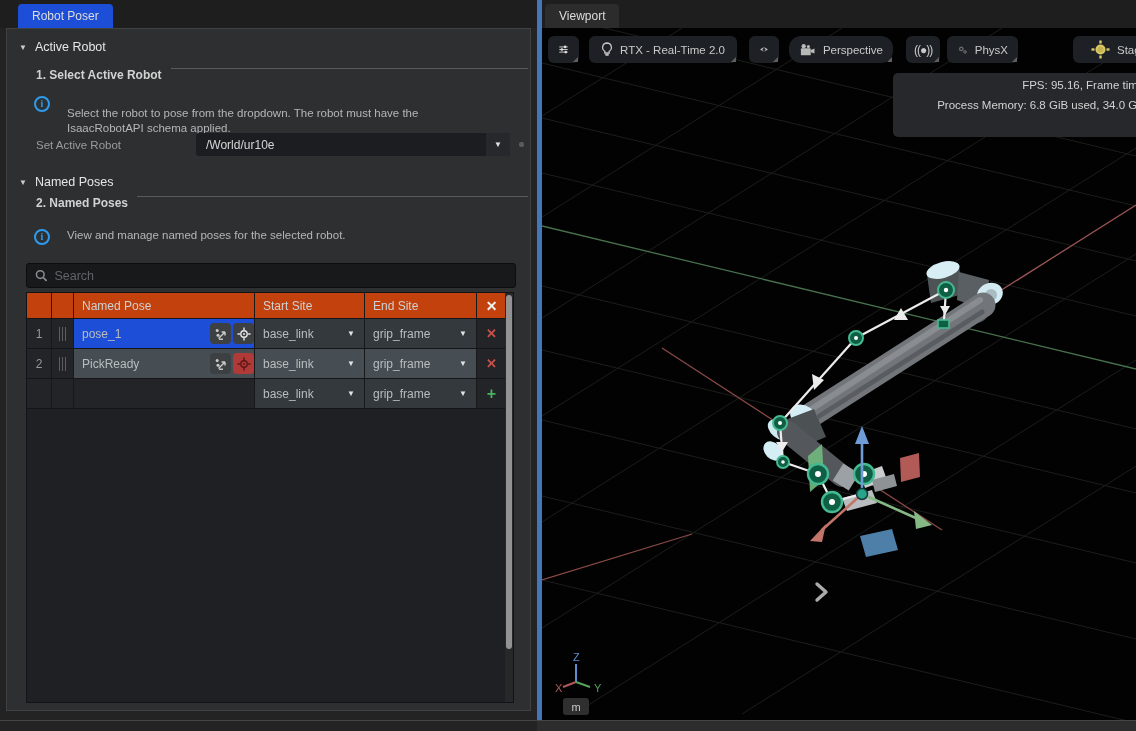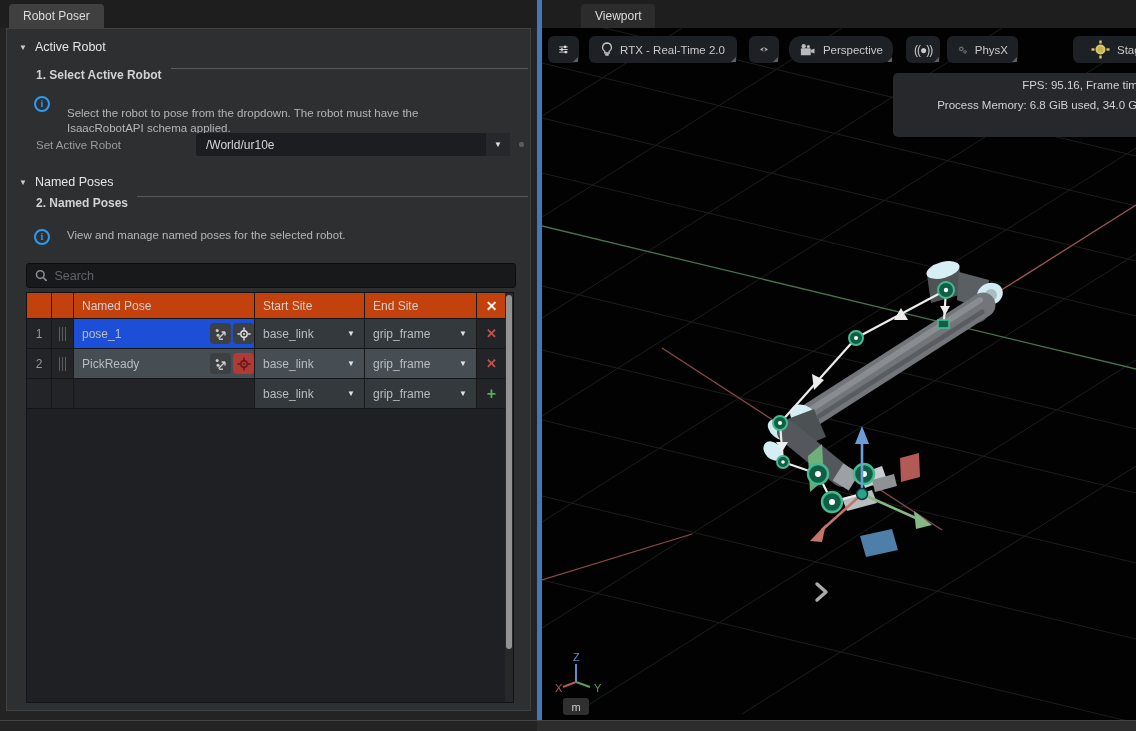--- a/index.html
+++ b/index.html
@@ -5,21 +5,21 @@
   * { margin:0; padding:0; box-sizing:border-box; }
   html,body { width:1136px; height:731px; overflow:hidden; background:#1d1d1d;
               font-family:"Liberation Sans", sans-serif; }
   .abs { position:absolute; }
 
   
   #left-pane { position:absolute; left:0; top:0; width:537px; height:731px; background:#232323; }
   .tabbar { position:absolute; left:0; top:0; right:0; height:28px; background:#1e1e1e; }
   .tab { position:absolute; top:4px; height:24px; padding:0 14px; display:flex; align-items:center;
          font-size:12px; color:#dcdcdc; border-radius:4px 4px 0 0; }
-  #left-tab { left:9px; background:#404040; }
+  #left-tab { left:18px; background:#1d4ed8; }
   #panel-body { position:absolute; left:6px; top:28px; width:525px; height:683px;
                 background:#2e2f30; border:1px solid #414141; }
   .collapse-header { position:absolute; display:flex; align-items:center; gap:8px;
                      color:#e6e6e6; font-size:12.5px; }
   .tri { font-size:8px; color:#cccccc; }
   .step-row { position:absolute; display:flex; align-items:flex-start; color:#d2d2d2;
               font-size:12px; font-weight:bold; }
   .rule { flex:1; height:1px; background:#5a5a5a; margin-left:9px; }
   .info-icon { display:inline-flex; width:16px; height:16px; border:2px solid #2d9bf0;
                border-radius:50%; color:#2d9bf0; font-size:10px; font-weight:bold;
@@ -70,21 +70,21 @@
   .plus-add { color:#4cb05c; font-weight:bold; font-size:16px; }
   #t-scroll { position:absolute; right:0; top:0; width:8px; height:409px; background:#26282a; }
   #t-thumb { position:absolute; left:1px; top:2px; width:6px; height:354px; background:#939393; border-radius:3px; }
 
   
   #splitter { position:absolute; left:537px; top:0; width:5px; height:731px; background:#4377b8; }
 
   
   #right-pane { position:absolute; left:542px; top:0; width:594px; height:731px;
                 background:#1b1b1b; overflow:hidden; }
-  #right-tab { left:3px; background:#2c2c2c;margin-left:36px; }
+  #right-tab { left:3px; background:#2c2c2c; }
   #viewport { position:absolute; left:0; top:28px; width:594px; height:692px;
               background:#020202; overflow:hidden; }
   .vp-btn { position:absolute; top:8px; height:27px; background:rgba(31,34,38,0.94);
             border-radius:6px; display:flex; align-items:center; justify-content:center;
             gap:7px; color:#c9c9c9; font-size:11.5px; padding:0 10px; }
   .vp-btn::after { content:""; position:absolute; right:1px; bottom:1px; width:0; height:0;
             border-style:solid; border-width:0 0 5px 5px;
             border-color:transparent transparent #5f5f5f transparent; }
   #stats-box { position:absolute; left:351px; top:45px; width:272px; height:64px;
                background:#26282c; border-radius:5px; text-align:right;

